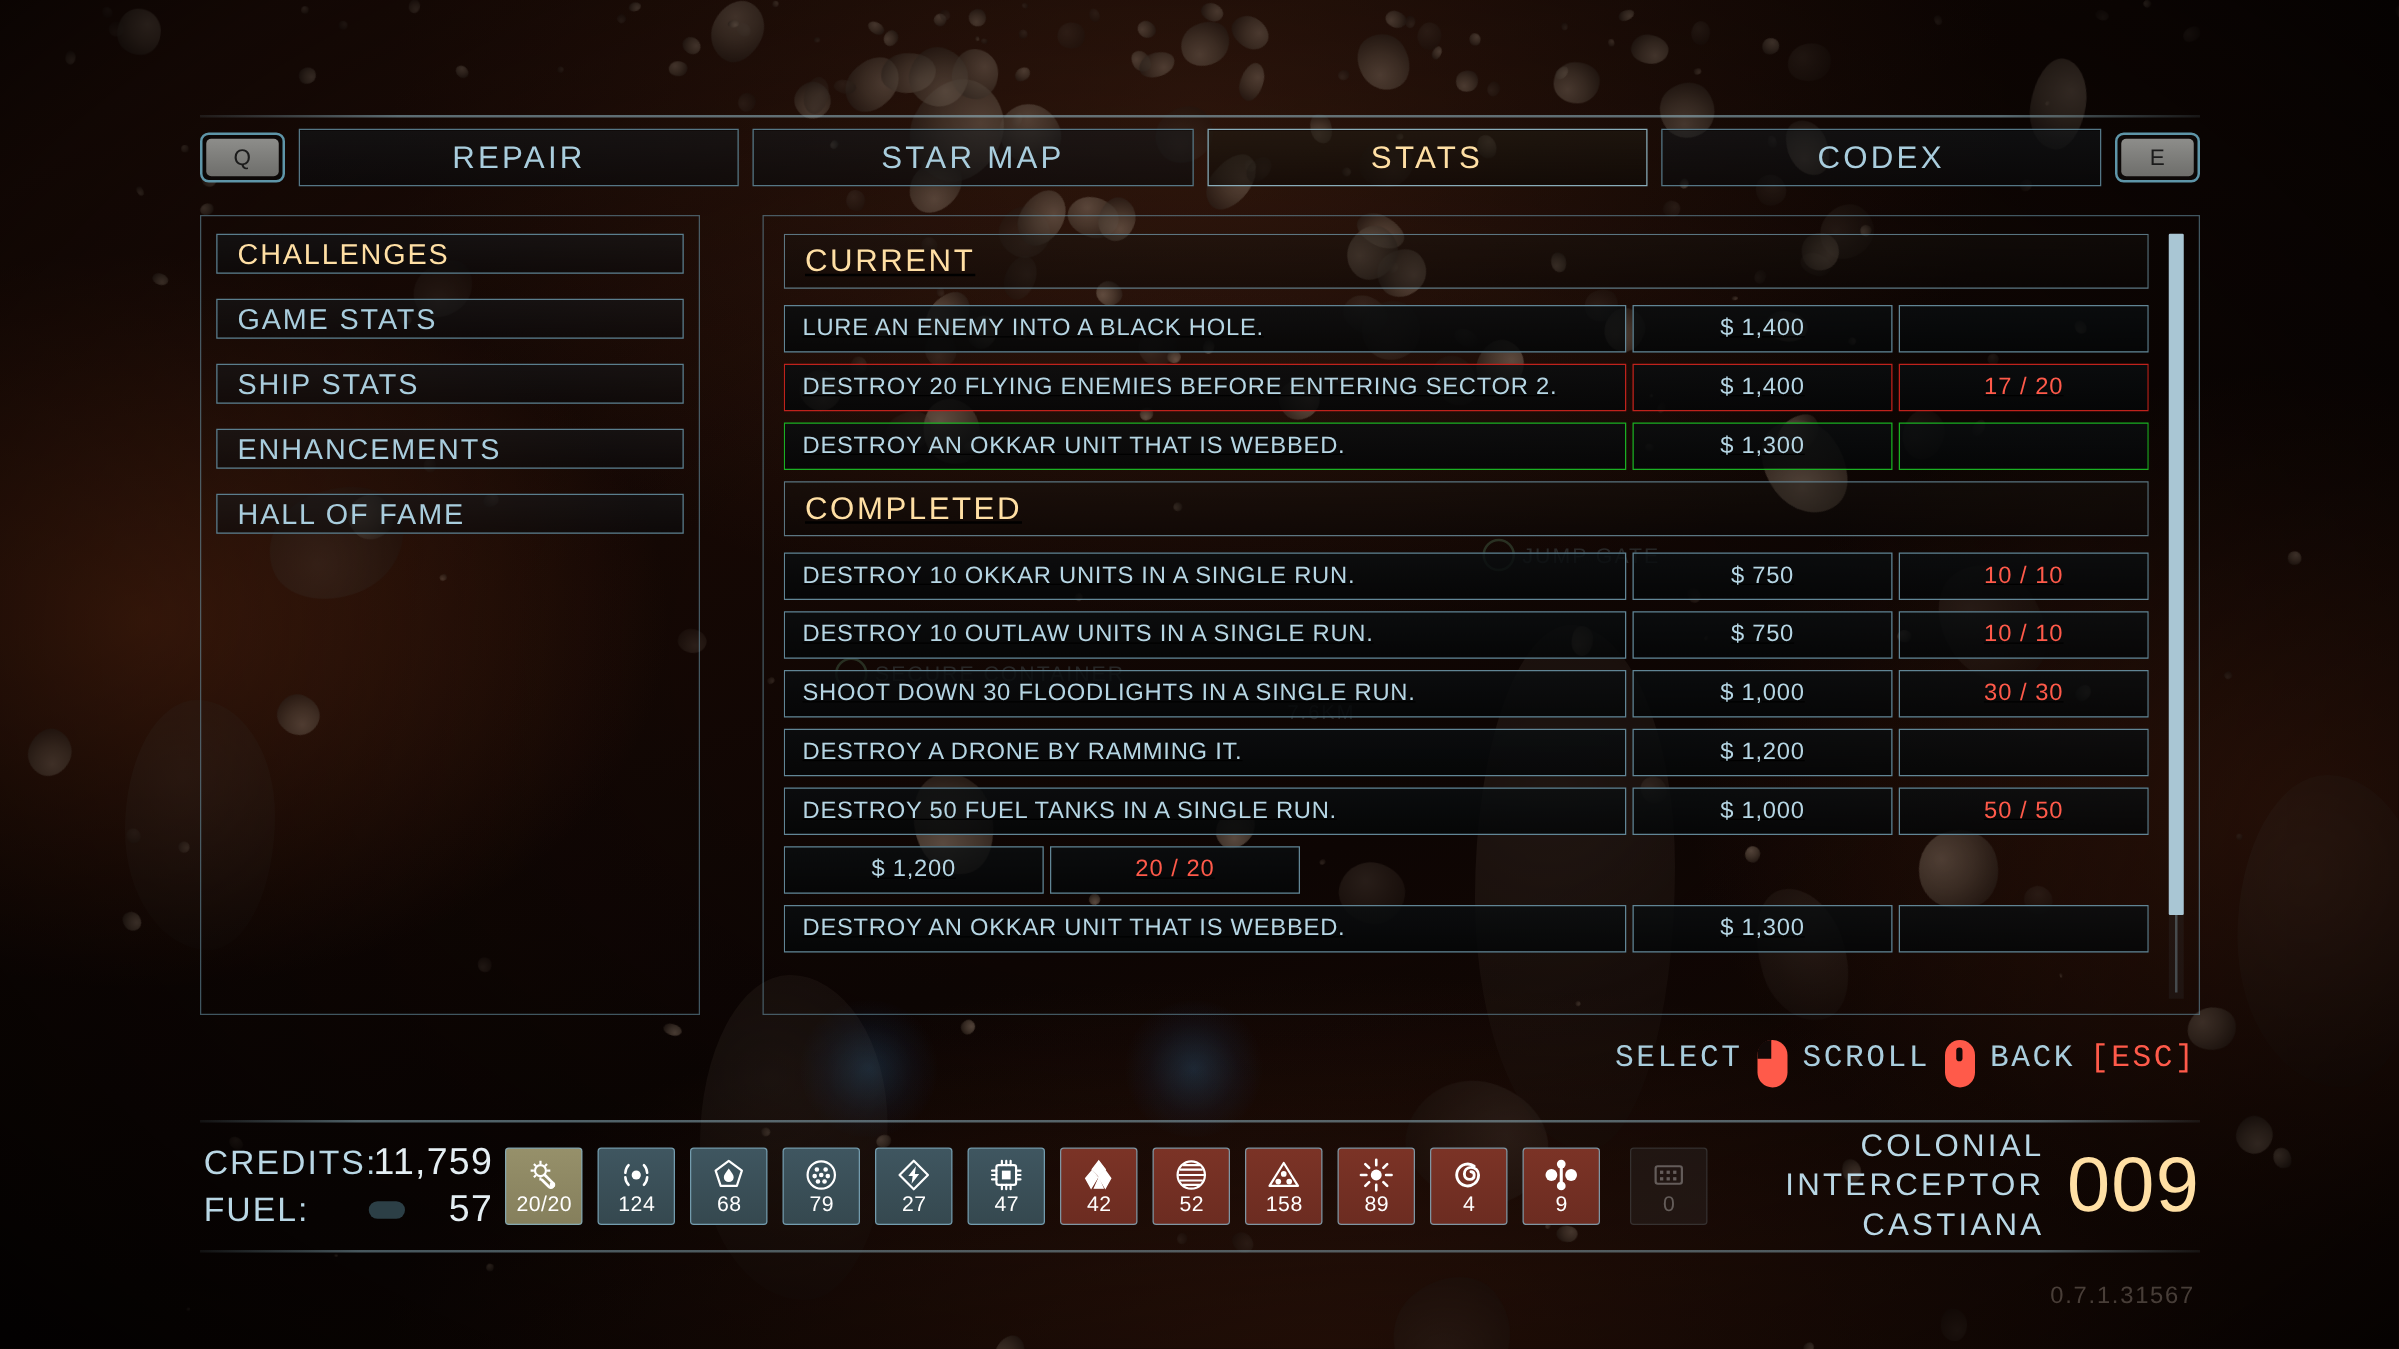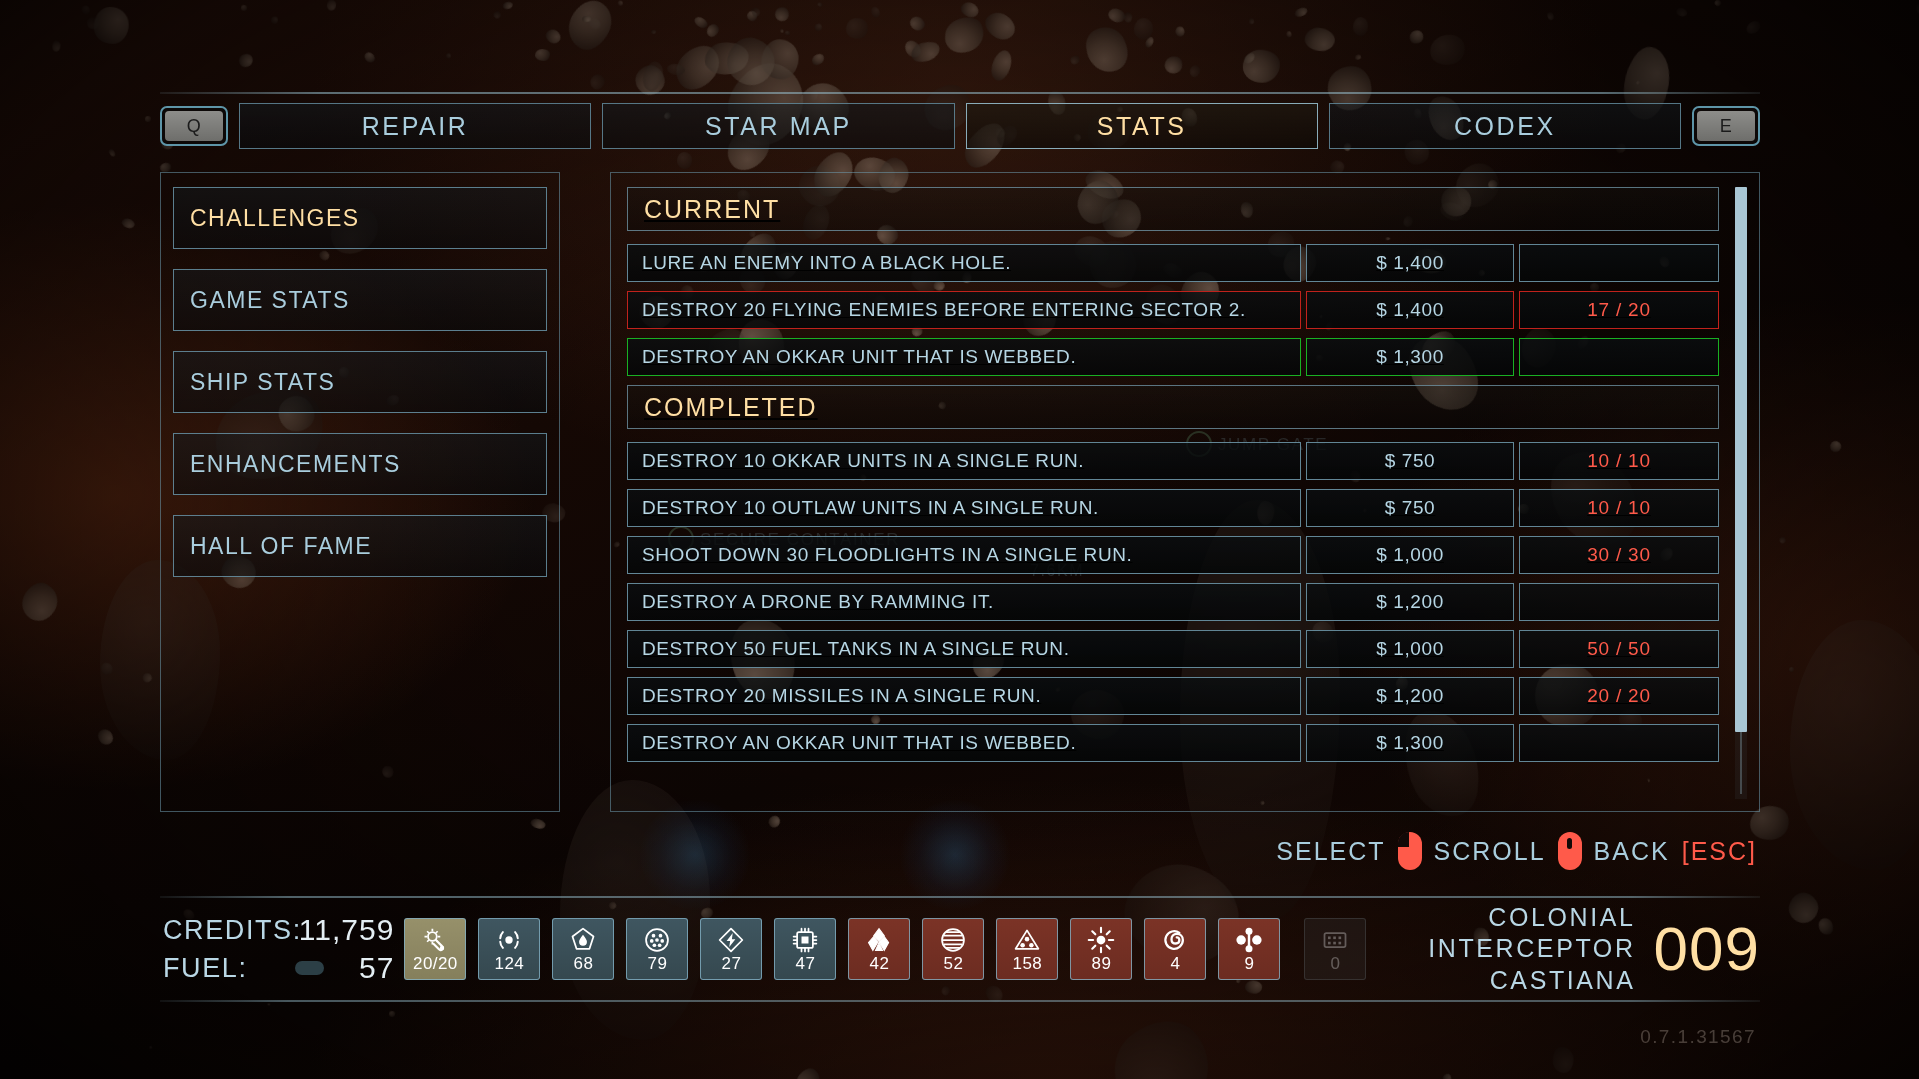--- a/index.html
+++ b/index.html
@@ -105,21 +105,21 @@
     background: linear-gradient(180deg, rgba(30,26,18,0.6), rgba(12,9,6,0.6));
   }
 
   
   #sidebar {
     position: absolute; left: 160px; top: 172px; width: 400px; height: 640px;
     border: 1px solid rgba(110,155,175,0.55);
     padding: 14px 12px;
   }
   .side-item {
-    height: 62px;
+    height: 32px;
     margin-bottom: 20px;
     border: 1px solid rgba(110,155,175,0.8);
     background: linear-gradient(180deg, rgba(20,26,30,0.5), rgba(8,10,12,0.55));
     display: flex; align-items: center;
     padding-left: 16px;
     color: #a9cddd;
     font-size: 23px;
     letter-spacing: 1.5px;
   }
   .side-item.active { color: #ffdfa4; }
@@ -181,22 +181,22 @@
     border-radius: 1px;
   }
   #scroll-line {
     position: absolute; left: 5px; top: 545px; width: 2px; height: 62px;
     background: rgba(140,175,190,0.35);
   }
 
   
   #controls {
     position: absolute; right: 162px; top: 832px;
-    display: flex; align-items: center; gap: 12px;
-    color: #a9cddd; font-size: 25px; letter-spacing: 2px;
+    display: flex; gap: 12px;
+    color: #a9cddd; font-size: 25px; letter-spacing: 2px; font-family: Liberation Mono, monospace;
   }
   .mouse {
     width: 24px; height: 38px;
     border-radius: 12px;
     background: #ff5a4a;
     position: relative;
   }
   .mouse .lmb {
     position: absolute; left: 0; top: 0; width: 11px; height: 15px;
     background: #120907;
@@ -584,21 +584,20 @@
         </div>
       </div>
       <div class="row">
         <div class="cell desc">DESTROY 50 FUEL TANKS IN A SINGLE RUN.</div>
         <div class="cell reward">$ 1,000</div>
         <div class="cell prog">
           <span class="prog-val">50 / 50</span>
         </div>
       </div>
       <div class="row">
-        <div class="cell desc">DESTROY 20 MISSILES IN A SINGLE RUN.</div>
         <div class="cell reward">$ 1,200</div>
         <div class="cell prog">
           <span class="prog-val">20 / 20</span>
         </div>
       </div>
       <div class="row">
         <div class="cell desc">DESTROY AN OKKAR UNIT THAT IS WEBBED.</div>
         <div class="cell reward">$ 1,300</div>
         <div class="cell prog">
           <span class="prog-val"></span>

